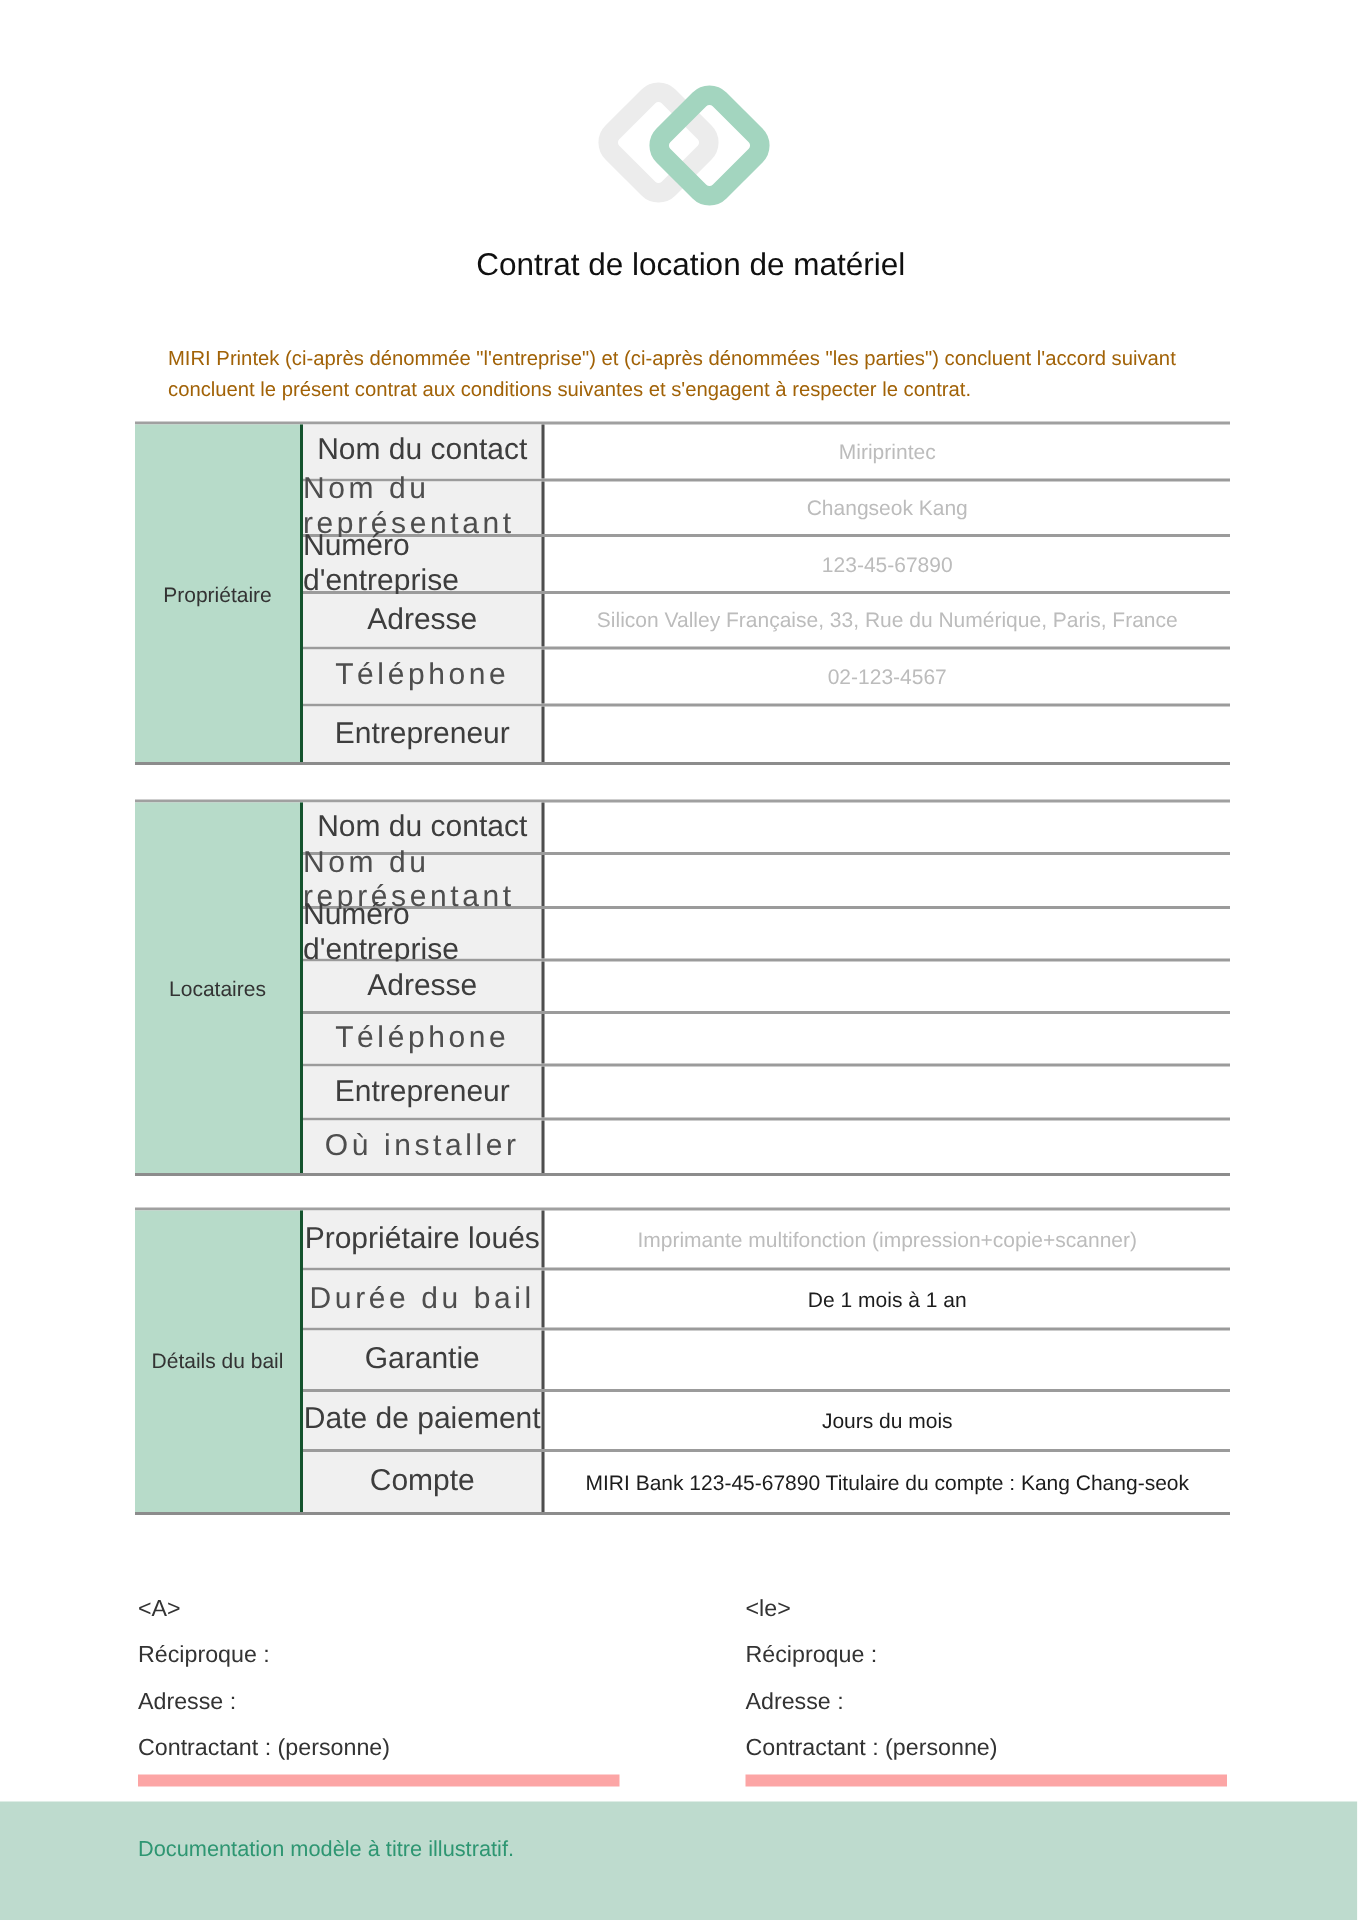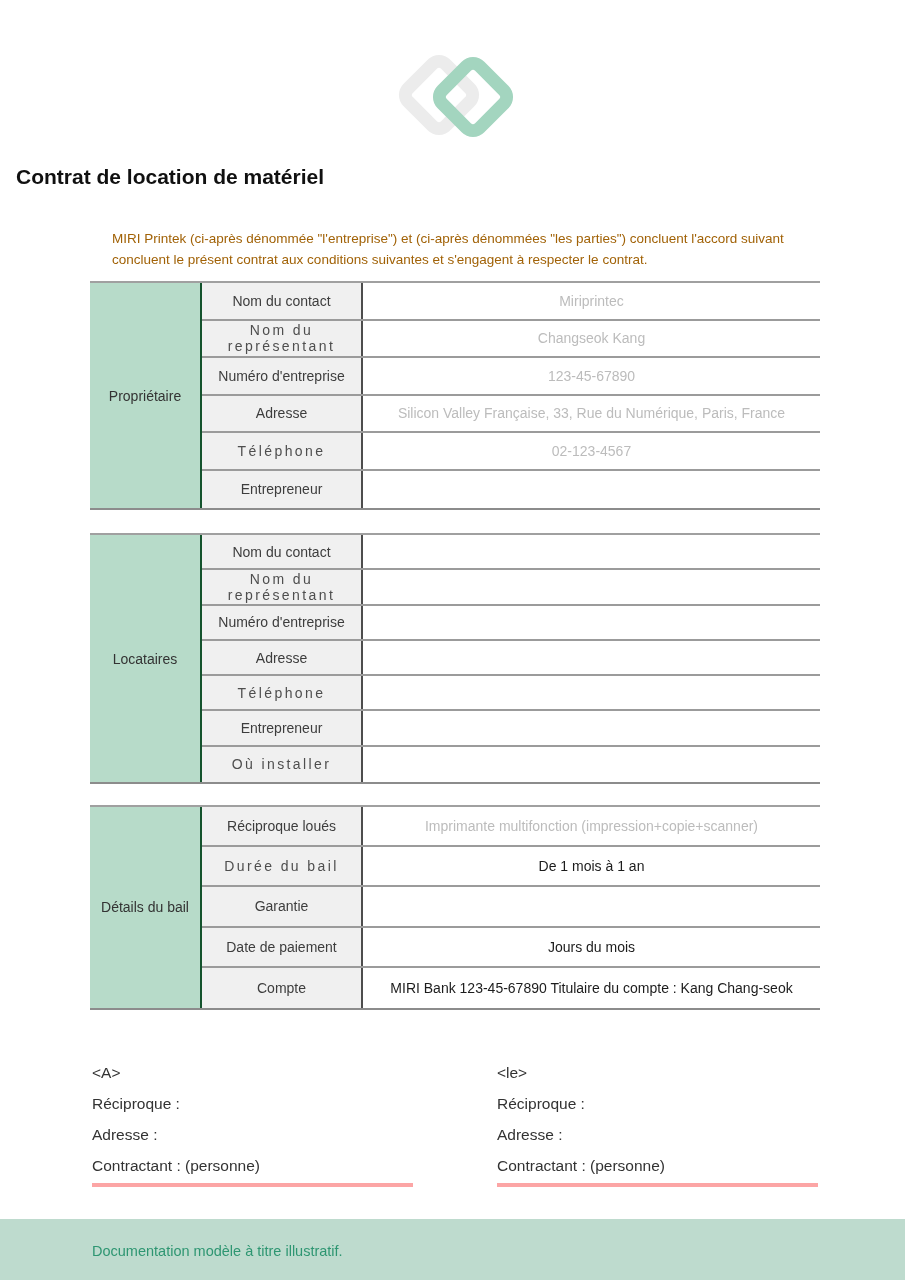--- a/index.html
+++ b/index.html
@@ -10,21 +10,21 @@
   
   .logo-square {
     position:absolute; width:66px; height:66px; box-sizing:border-box;
     border-radius:16px; transform:rotate(45deg);
   }
   .logo-gray  { left:406px; top:62px; border:13px solid #ececec; }
   .logo-green { left:440px; top:64px; border:13px solid #a3d5bf; }
   
   .title {
     position:absolute; left:0; right:0; top:165px; margin:0;
-    text-align:left; font-size:21px; font-weight:700; color:#101010;padding-left:16px;
+    text-align:center; font-size:21px; font-weight:400; color:#101010;padding-left:16px;
   }
   .intro {
     position:absolute; left:112px; top:228px; margin:0;
     font-size:13.5px; color:#a16207; line-height:21px;
   }
   .intro span { display:block; white-space:nowrap; }
   
   .tbl {
     position:absolute; left:90px; width:730px; display:flex;
     border-top:2px solid #a0a0a0; border-bottom:2px solid #8c8c8c;
@@ -42,38 +42,38 @@
   .rows { flex:1; display:flex; flex-direction:column; }
   .row { display:flex; border-bottom:2px solid #9b9b9b; box-sizing:border-box; }
   .row:last-child { border-bottom:none; }
   .t1 .row { height:37.5px; }
   .t2 .row { height:35.3px; }
   .t3 .row { height:40.2px; }
   .lbl {
     width:161px; flex:0 0 161px; background:#f0f0f0;
     border-right:2px solid #4d4d4d; box-sizing:border-box;
     display:flex; align-items:center; justify-content:center;
-    font-size:14px; color:#3d3d3d; text-align:center;
+    font-size:20px; color:#3d3d3d; 
   }
   .lbl.sp { letter-spacing:2.4px; color:#4e4e4e; }
   .val {
     flex:1; display:flex; align-items:center; justify-content:center;
     font-size:14px; color:#1c1c1c; text-align:center; padding:0 0;
   }
   .val.ph { color:#bcbcbc; }
   
   .sig {
     position:absolute; left:92px; top:1064px; width:726px;
     display:grid; grid-template-columns:321px 321px; column-gap:84px;
   }
   .sig-col p { margin:0 0 13px 0; font-size:15.5px; color:#333333; }
-  .sig-col p.last { margin-bottom:0; padding-bottom:8px; border-bottom:4px solid #fca5a5; }
+  .sig-col p.last { margin-bottom:0; padding-bottom:8px; border-bottom:8px solid #fca5a5; }
   
   .footer {
-    position:absolute; left:0; right:0; bottom:0; height:61px;
+    position:absolute; left:0; right:0; bottom:0; height:79px;
     background:#bedbce;
   }
   .footer p {
     margin:0; padding:24px 0 0 92px; font-size:14.5px; color:#2e9672;
   }
 </style>
 </head>
 <body>
 
 <div class="page">
@@ -151,21 +151,21 @@
         <div class="lbl sp">Où installer</div>
         <div class="val"></div>
       </div>
     </div>
   </div>
 
   <div class="tbl t3">
     <div class="cat">Détails du bail</div>
     <div class="rows">
       <div class="row">
-        <div class="lbl">Réciproque loués</div>
+        <div class="lbl">Propriétaire loués</div>
         <div class="val ph">Imprimante multifonction (impression+copie+scanner)</div>
       </div>
       <div class="row">
         <div class="lbl sp">Durée du bail</div>
         <div class="val">De 1 mois à 1 an</div>
       </div>
       <div class="row">
         <div class="lbl">Garantie</div>
         <div class="val"></div>
       </div>

